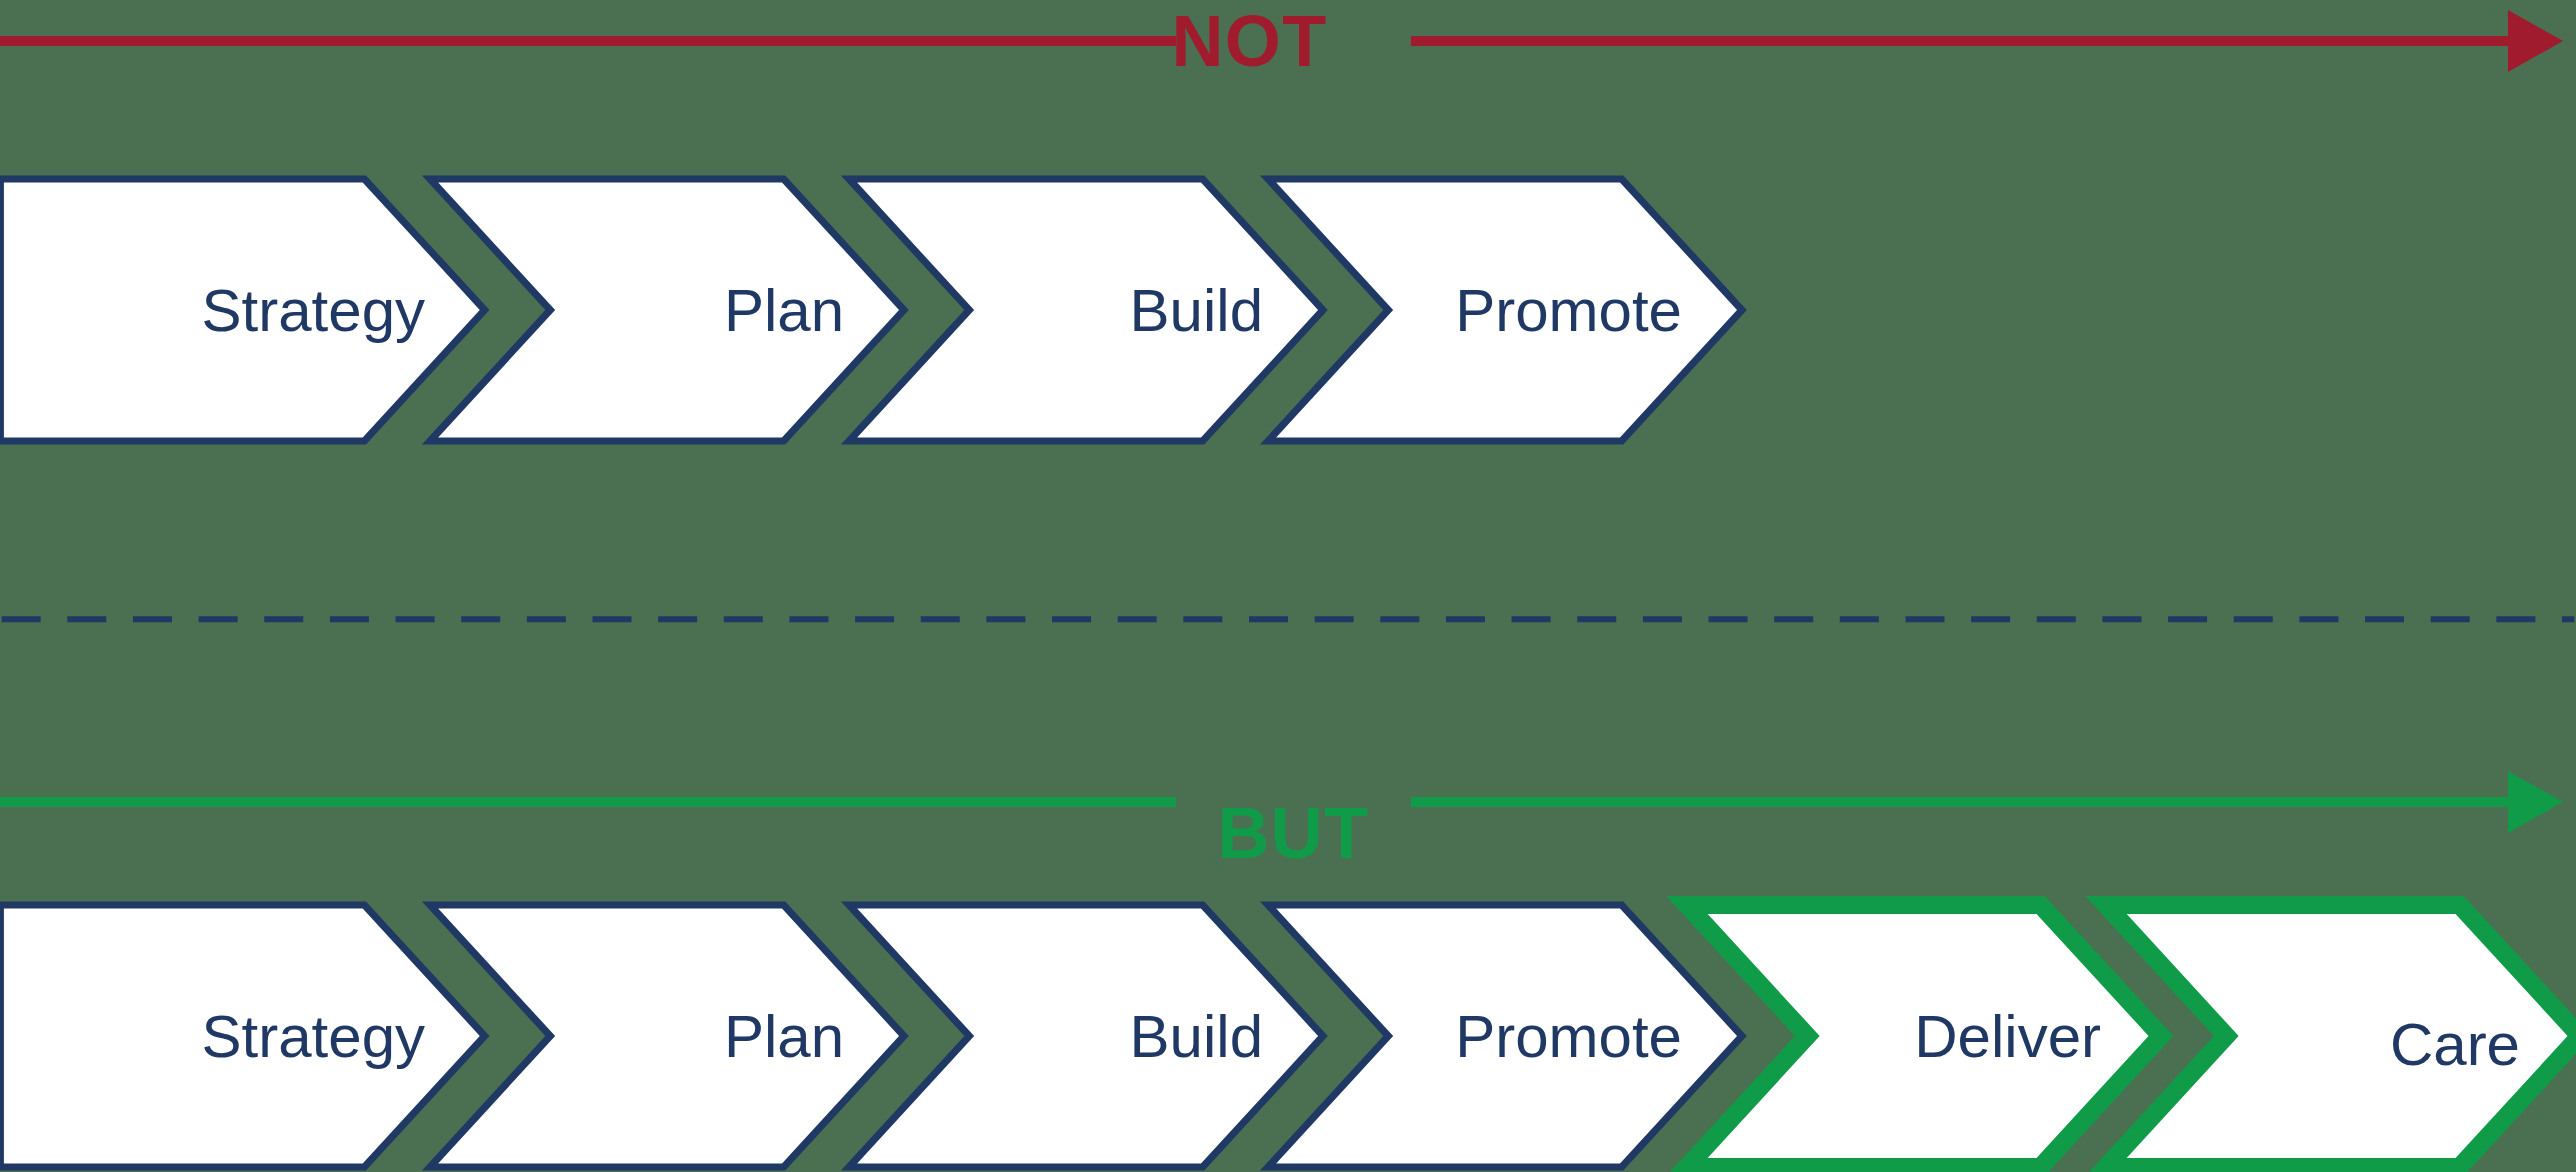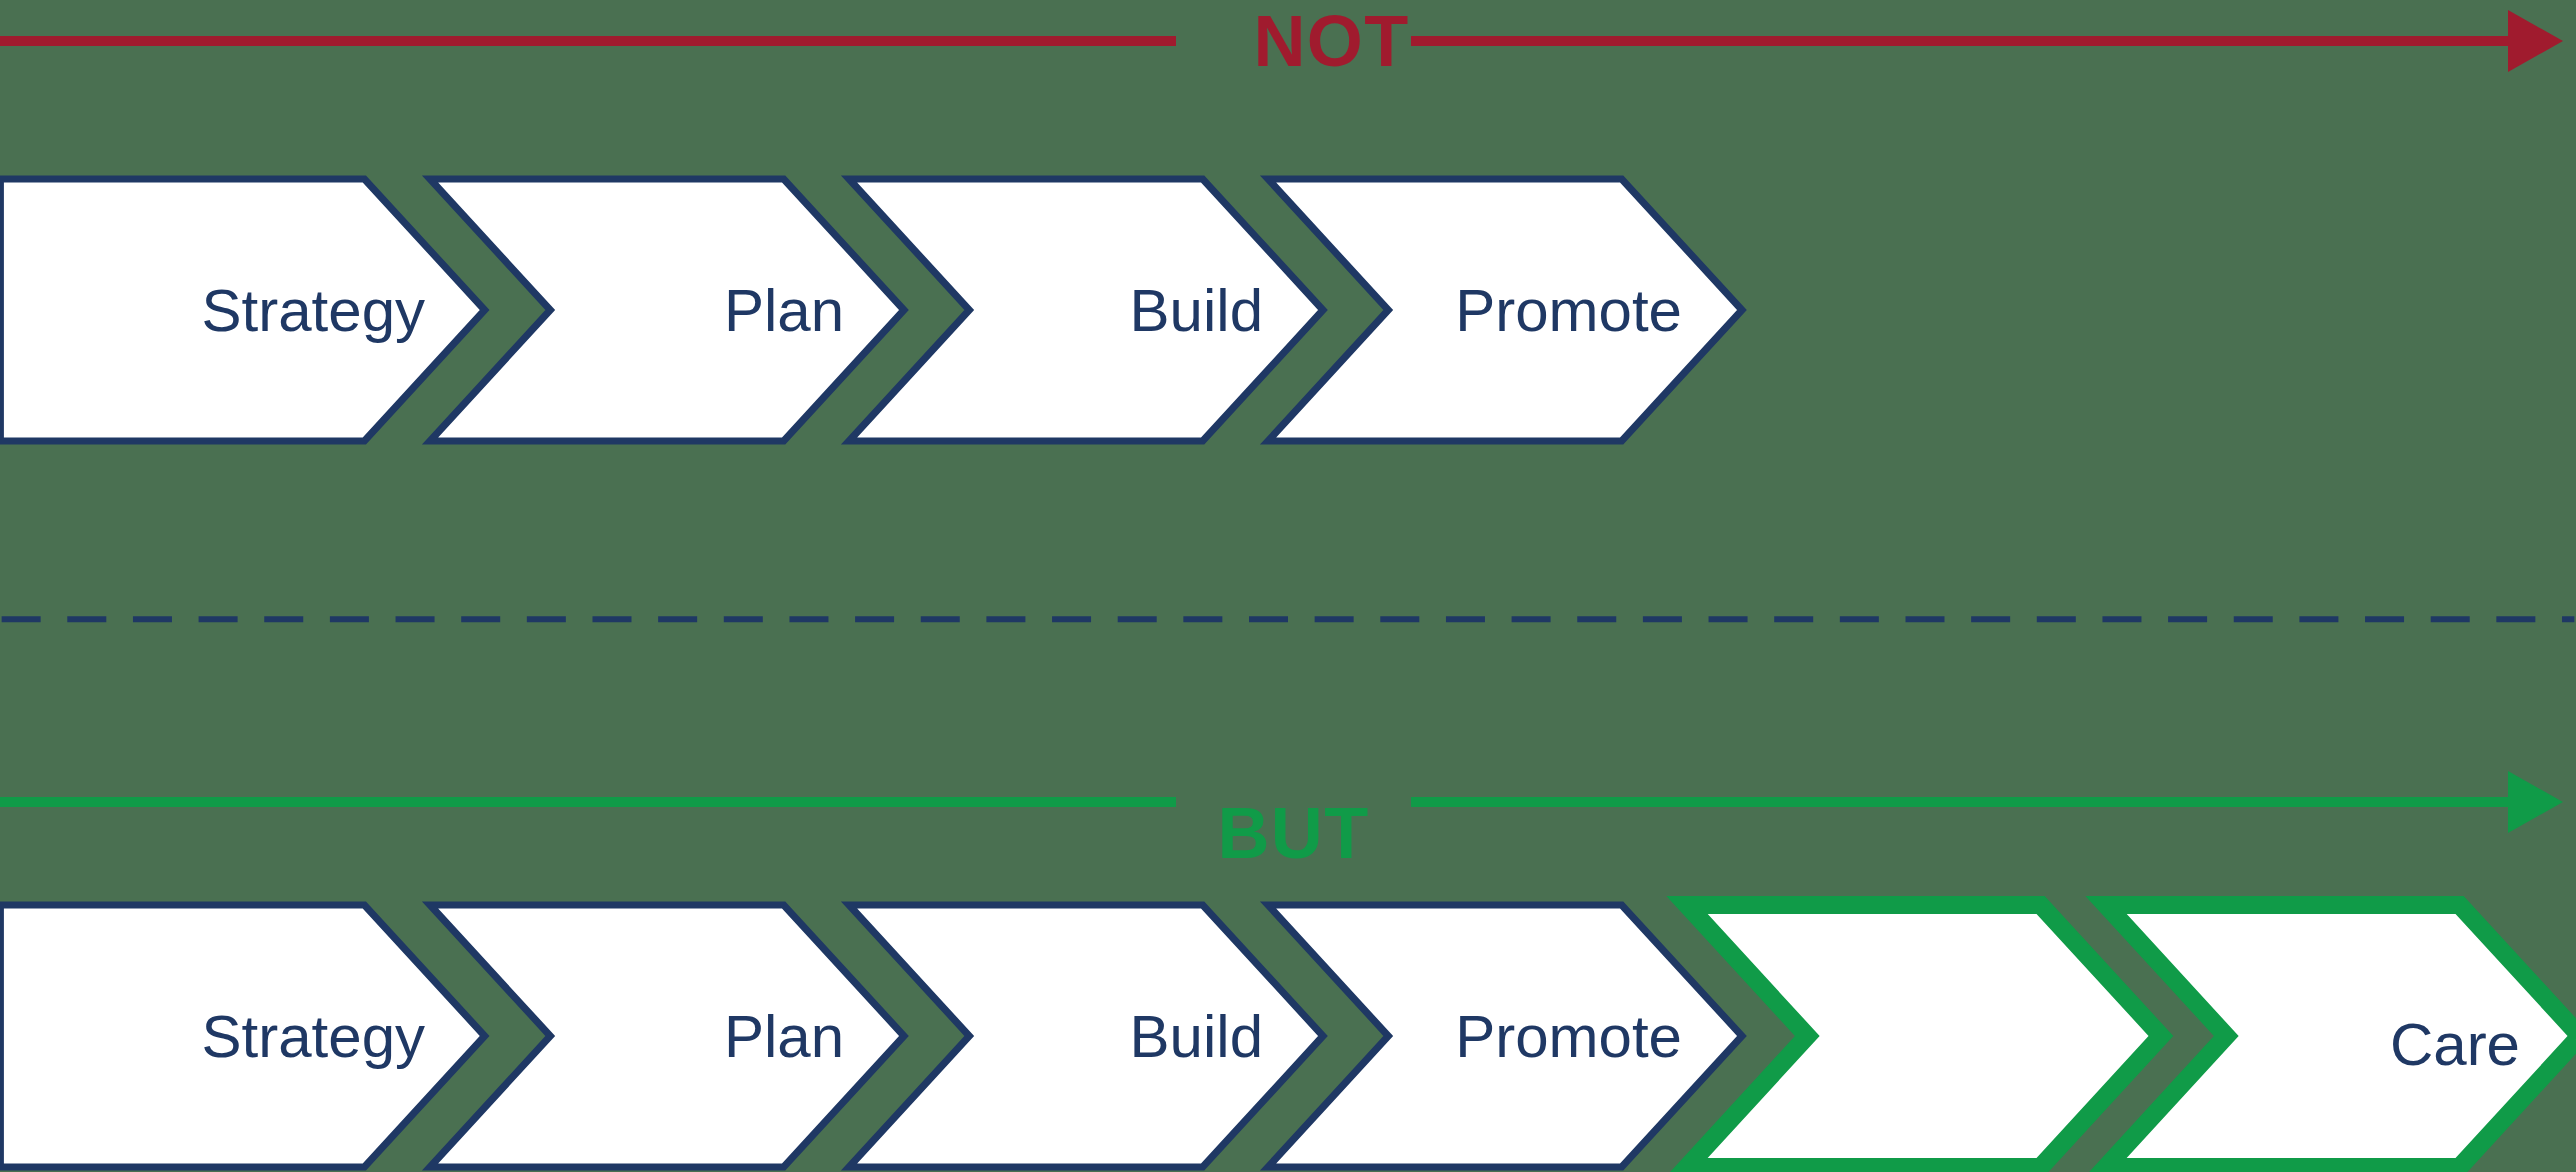--- a/index.html
+++ b/index.html
@@ -20,21 +20,21 @@
     position:absolute;
     font-size:72px;font-weight:700;letter-spacing:1.3px;
     text-align:center;
   }
   .arrow-head{position:absolute;width:0;height:0;
     border-top:31px solid transparent;
     border-bottom:31px solid transparent;
     border-left:55px solid;
   }
   #not-seg-left {left:0;      top:36px;   width:1176px;}
-  #not-label    {left:1214px; top:3.9px;    width:235px; height:75px; line-height:75px;}
+  #not-label    {left:1132px; top:3.9px;    width:235px; height:75px; line-height:75px;}
   #not-seg-right{left:1411px; top:36px;   width:1108px;}
   #not-head     {left:2508px; top:10.4px;}
 
   #but-seg-left {left:0;      top:797px; width:1176px;}
   #but-label    {left:1176px; top:796px; width:235px; height:75px; line-height:75px;}
   #but-seg-right{left:1411px; top:797px; width:1108px;}
   #but-head     {left:2508px; top:771px;}
 
   
   .divider{position:absolute;left:0;top:616px;width:2576px;height:6.5px;}
@@ -120,20 +120,21 @@
       <div class="chev" style="left: 1268px; top: 905px; width: 474px; height: 262px; padding-left: 60px; padding-right: 60px;">
         <svg width="474" height="262" viewBox="0 0 729 403">
           <polygon points="0,0 544,0 729,201.5 544,403 0,403 185,201.5" fill="#FFFFFF" stroke="#1F3864" stroke-width="11"></polygon>
         </svg>
         <span class="chev-label" style="color: rgb(31, 56, 100);">Promote</span>
       </div>
       <div class="chev" style="left: 1687px; top: 905px; width: 474px; height: 262px; padding-left: 60px; padding-right: 60px;">
         <svg width="474" height="262" viewBox="0 0 729 403">
           <polygon points="0,0 544,0 729,201.5 544,403 0,403 185,201.5" fill="#FFFFFF" stroke="#109B48" stroke-width="28"></polygon>
         </svg>
+        <span class="chev-label" style="color: rgb(31, 56, 100);">Deliver</span>
       </div>
       <div class="chev" style="left: 2106px; top: 905px; width: 474px; height: 262px; padding-left: 60px; padding-right: 60px;">
         <svg width="474" height="262" viewBox="0 0 729 403">
           <polygon points="0,0 544,0 729,201.5 544,403 0,403 185,201.5" fill="#FFFFFF" stroke="#109B48" stroke-width="28"></polygon>
         </svg>
         <span class="chev-label" style="color: rgb(31, 56, 100); margin-top: 16px;">Care</span>
       </div>
     </div>
 
 </div>

